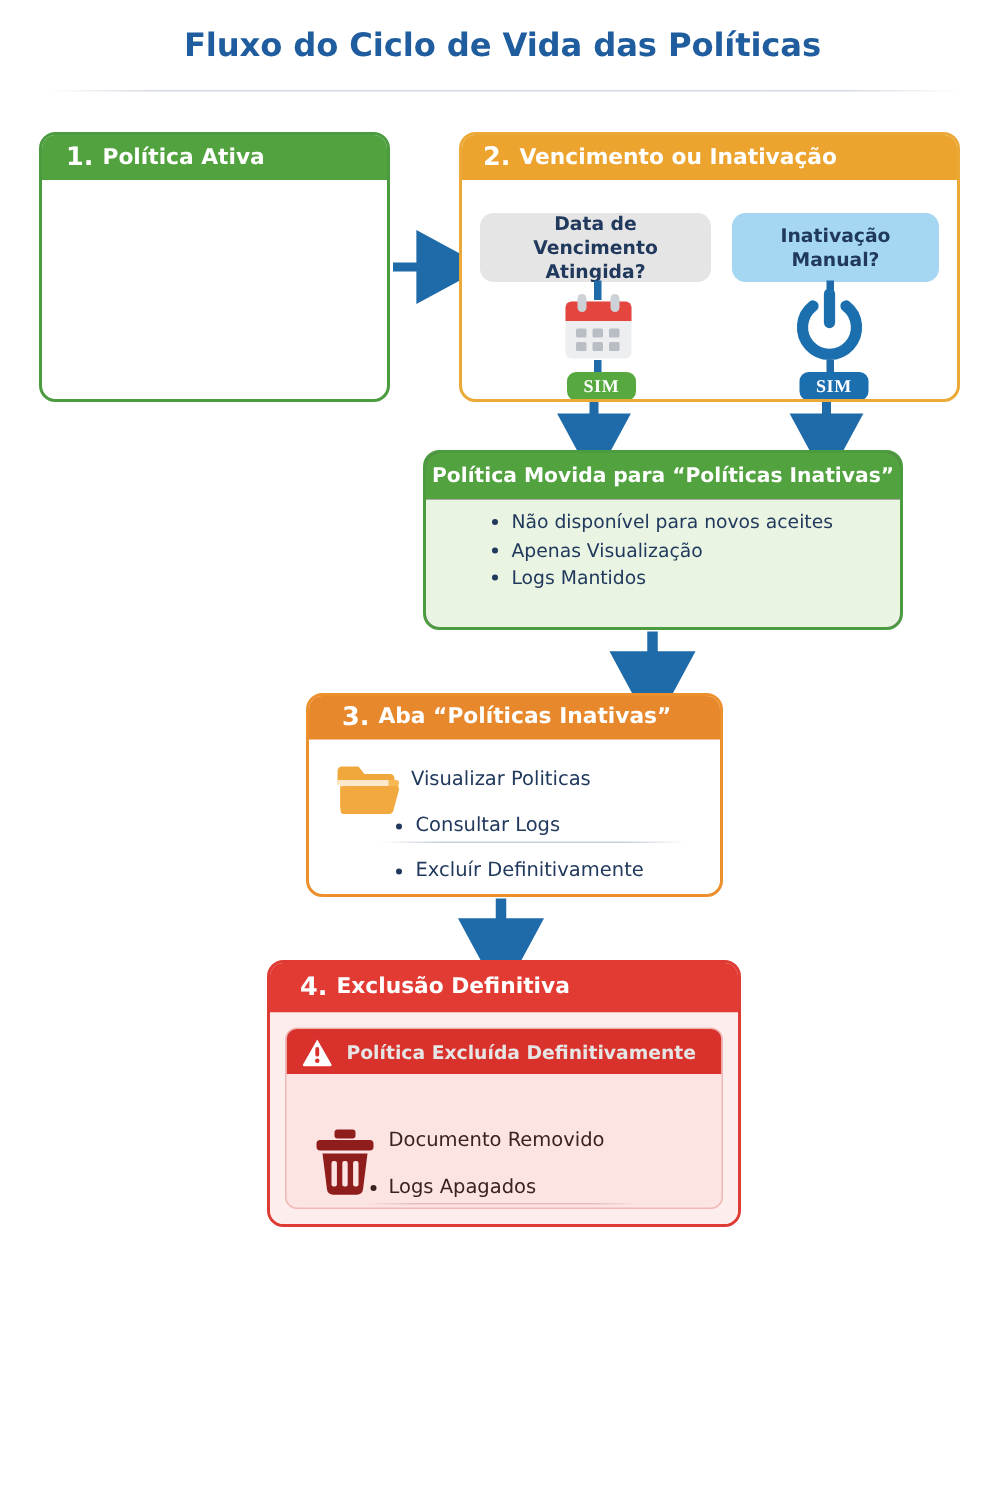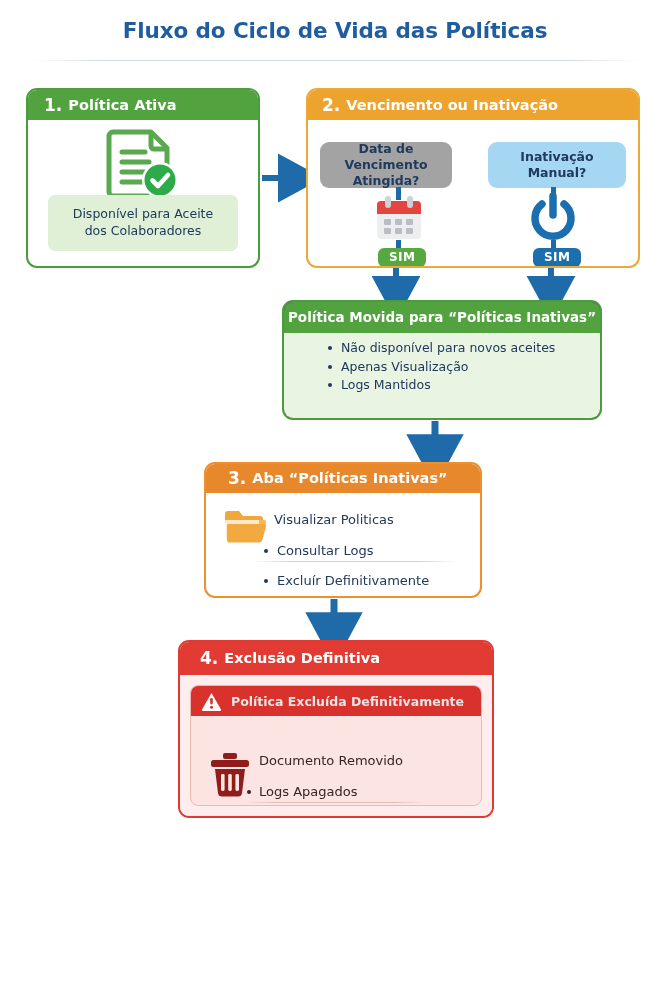--- a/index.html
+++ b/index.html
@@ -53,27 +53,27 @@
   #box2{left:306px;top:88px;width:334px;height:180px;
         border:2px solid #eba937;background:#ffffff;}
   #box2 .card-head{height:30px;background:#eca42e;padding:0 0 0 14px;}
   #box2 .card-body{height:146px;}
   .dec{
     position:absolute;top:22px;border-radius:9px;
     display:flex;align-items:center;justify-content:center;
     text-align:center;font-size:12.5px;font-weight:bold;line-height:1.3;
     color:#20395c;box-sizing:border-box;padding:4px 6px;
   }
-  #dec-left{left:12px;width:132px;height:46px;background:#a3a3a3;}
+  #dec-left{left:12px;width:154px;height:46px;background:#e5e5e5;}
   #dec-right{left:180px;width:138px;height:46px;background:#a5d7f2;}
 
   .sim{
     position:absolute;border-radius:6px;color:#fff;
     font-size:12px;font-weight:bold;letter-spacing:.4px;
-    padding:3px 11px 4px;line-height:1;
+    padding:3px 11px 4px;line-height:1;font-family:Liberation Serif, serif;
   }
   .sim.green{background:#57a93f;}
   .sim.blue{background:#1c6fae;}
 
   
   .stub{position:absolute;width:5px;background:#1f6aa8;}
 
   
   #boxmid{left:282px;top:300px;width:320px;height:120px;
           border:2px solid #4b9b3f;background:#701a75;}
@@ -150,43 +150,20 @@
 
     <line x1="435" y1="421" x2="435" y2="458" stroke="#1f6aa8" stroke-width="7" marker-end="url(#ah)"></line>
 
     <line x1="334" y1="599" x2="334" y2="636" stroke="#1f6aa8" stroke-width="7" marker-end="url(#ah)"></line>
   </svg>
 
   <div class="card" id="box1">
     <div class="card-head">
       <span class="num">1.</span>
       <span class="htxt">Política Ativa</span>
-    </div>
-    <div class="card-body">
-
-      <span class="doc-icon">
-        <svg width="80" height="74" viewBox="0 0 80 74">
-          <path d="M10,4 h38 l16,16 v44 a4,4 0 0 1 -4,4 h-50 a4,4 0 0 1 -4,-4 v-56 a4,4 0 0 1 4,-4 z" fill="none" stroke="#5aa84f" stroke-width="5" stroke-linejoin="round"></path>
-          <path d="M48,4 v14 a3,3 0 0 0 3,3 h13" fill="none" stroke="#5aa84f" stroke-width="5" stroke-linejoin="round"></path>
-          <g stroke="#5aa84f" stroke-width="5" stroke-linecap="round">
-            <line x1="19" y1="24" x2="42" y2="24"></line>
-            <line x1="19" y1="34" x2="46" y2="34"></line>
-            <line x1="19" y1="44" x2="46" y2="44"></line>
-            <line x1="19" y1="54" x2="40" y2="54"></line>
-          </g>
-          <circle cx="57" cy="52" r="18" fill="#ffffff"></circle>
-          <circle cx="57" cy="52" r="15.5" fill="#2eab49"></circle>
-          <path d="M49.5,52.5 l5.5,5.5 l10,-11" fill="none" stroke="#ffffff" stroke-width="4.6" stroke-linecap="round" stroke-linejoin="round"></path>
-        </svg>
-      </span>
-
-      <div class="note-green">
-        <div>Disponível para Aceite</div>
-        <div>dos Colaboradores</div>
-      </div>
     </div>
   </div>
 
   <div class="card" id="box2">
     <div class="card-head">
       <span class="num">2.</span>
       <span class="htxt">Vencimento ou Inativação</span>
     </div>
     <div class="card-body">
 

